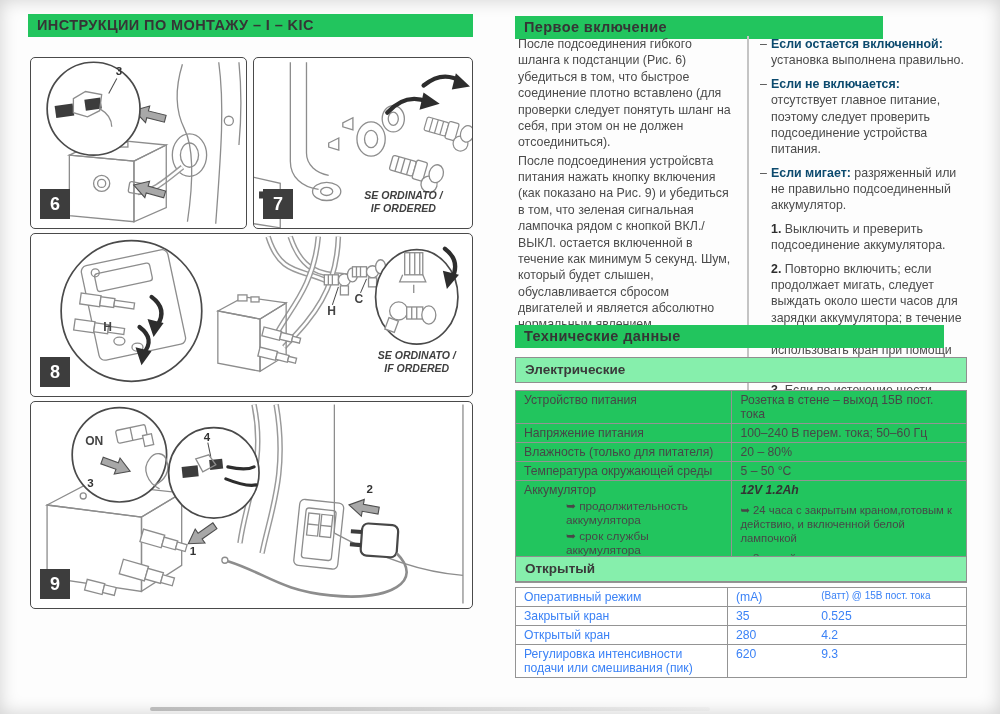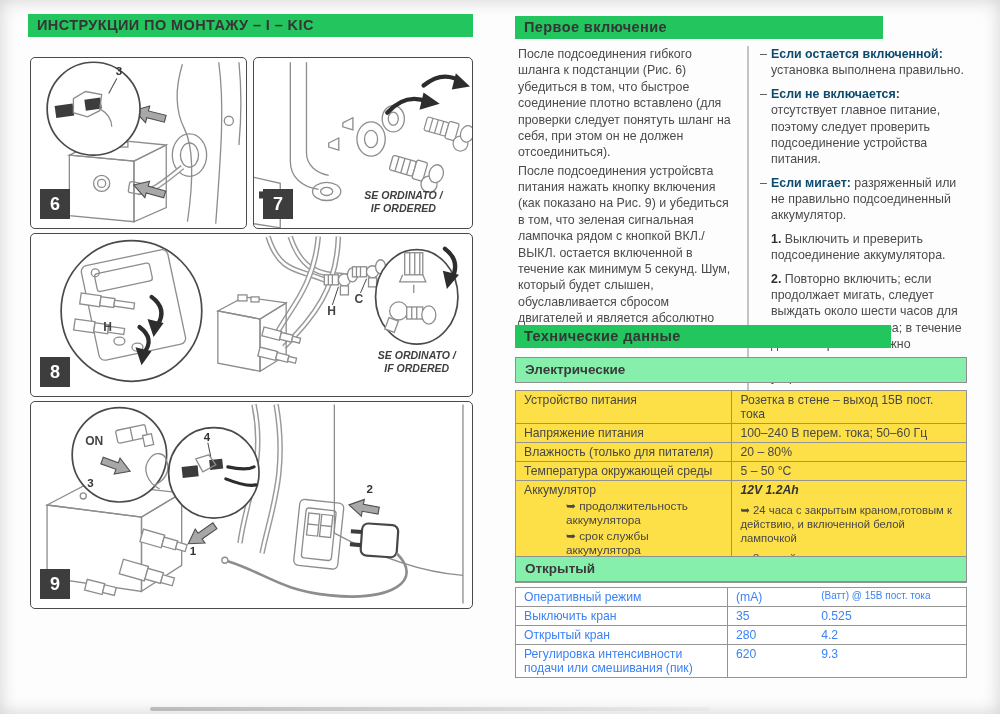--- a/index.html
+++ b/index.html
@@ -23,32 +23,32 @@
   .dark{fill:#3c3c3c;stroke:none;}
   .tube{fill:none;stroke:#9a9a9a;stroke-width:5.5;}
   .tubein{fill:none;stroke:#fff;stroke-width:2.6;}
   .blk{fill:none;stroke:#2d2d2d;stroke-width:4.2;stroke-linecap:round;}
   .blkh{fill:#2d2d2d;stroke:none;}
   .garw{fill:#a8a8a8;stroke:#4e4e4e;stroke-width:1.1;}
   .cap{font:italic bold 10.5px "Liberation Sans",sans-serif;fill:#3f3f3f;text-anchor:middle;}
   .callout{font:bold 11.5px "Liberation Sans",sans-serif;fill:#333;}
   .biglab{font:bold 12px "Liberation Sans",sans-serif;fill:#444;}
   
-  .twocol{position:absolute;left:515px;top:46px;width:452px;height:278px;font-size:12.4px;line-height:1.32;}
+  .twocol{position:absolute;left:515px;top:36px;width:452px;height:278px;font-size:12.4px;line-height:1.32;}
   .col1{position:absolute;left:3px;top:0;width:218px;}
   .col1 p{margin:0 0 2px 0;}
   .col2{position:absolute;left:232px;top:0;width:220px;padding-left:11px;border-left:2px solid #c4c4c4;min-height:270px;box-sizing:border-box;}
   .bullet{display:flex;margin-bottom:7px;}
   .bullet .dash{width:11px;flex:none;}
   .bullet strong{color:#0c4a6e;}
   .step{margin:0 0 7px 11px;}
   .step strong{color:#2f2f2f;}
   .boxlabel{position:absolute;left:515px;width:452px;height:26px;border:1.2px solid #8f8f8f;box-sizing:border-box;
         font-weight:bold;font-size:13.5px;color:#3a3a3a;line-height:24px;padding-left:9px;background:#86efac;}
-  table.dt{position:absolute;left:515px;width:452px;border-collapse:collapse;font-size:12.2px;color:#474747;background:#fde047;}
+  table.dt{position:absolute;left:515px;width:452px;border-collapse:collapse;font-size:12.2px;color:#474747;background:#22c55e;}
   table.dt td{border:1.1px solid #949494;padding:2px 8px;vertical-align:top;}
   td.lblcol{width:48%;}
   .subitem{padding-left:42px;font-size:11.8px;margin-top:2px;}
   .note{font-size:11.3px;margin-top:6px;line-height:1.25;}
   .batval{font-weight:bold;color:#333;font-style:italic;}
   table.ct{position:absolute;left:515px;width:452px;border-collapse:collapse;font-size:12.2px;color:#3b82f6;background:#fff;border:1.1px solid #949494;}
   table.ct td{border-top:1.1px solid #949494;border-bottom:1.1px solid #949494;padding:2px 8px;vertical-align:top;}
   table.ct td.c1{border-right:1.1px solid #949494;width:47%;}
   table.ct td.c2{width:19%;}
   table.ct td.c3s{font-size:10px;}
@@ -355,21 +355,21 @@
         <strong>2.</strong>
         <span>Повторно включить; если продолжает мигать, следует выждать около шести часов для зарядки аккумулятора; в течение данного времени можно использовать кран при помощи устройства питания.</span>
       </div>
       <div class="step">
         <strong>3.</strong>
         <span>Если по истечение шести часов проблема не исчезнет, следует обратиться в Сервисный центр для замены аккумулятора.</span>
       </div>
     </div>
   </div>
 
-  <div class="section-bar" style="left:515px;top:325px;width:376px;">Технические данные</div>
+  <div class="section-bar" style="left:515px;top:325px;width:429px;">Технические данные</div>
 
   <div class="boxlabel" style="top:357px;">Электрические</div>
 
   <table class="dt" style="top:390px;">
     <tbody>
         <tr>
       <td class="lblcol">Устройство питания</td>
       <td>Розетка в стене – выход 15В пост. тока</td>
     </tr>
     <tr>
@@ -402,21 +402,21 @@
   <div class="boxlabel" style="top:556px;">Открытый</div>
 
   <table class="ct" style="top:587px;">
     <tbody>
         <tr>
       <td class="c1">Оперативный режим</td>
       <td class="c2">(mA)</td>
       <td class="c3s">(Ватт) @ 15В пост. тока</td>
     </tr>
     <tr>
-      <td class="c1">Выключить кран</td>
+      <td class="c1">Закрытый кран</td>
       <td class="c2">35</td>
       <td>0.525</td>
     </tr>
     <tr>
       <td class="c1">Открытый кран</td>
       <td class="c2">280</td>
       <td>4.2</td>
     </tr>
     <tr>
       <td class="c1">Регулировка интенсивности подачи или смешивания (пик)</td>

